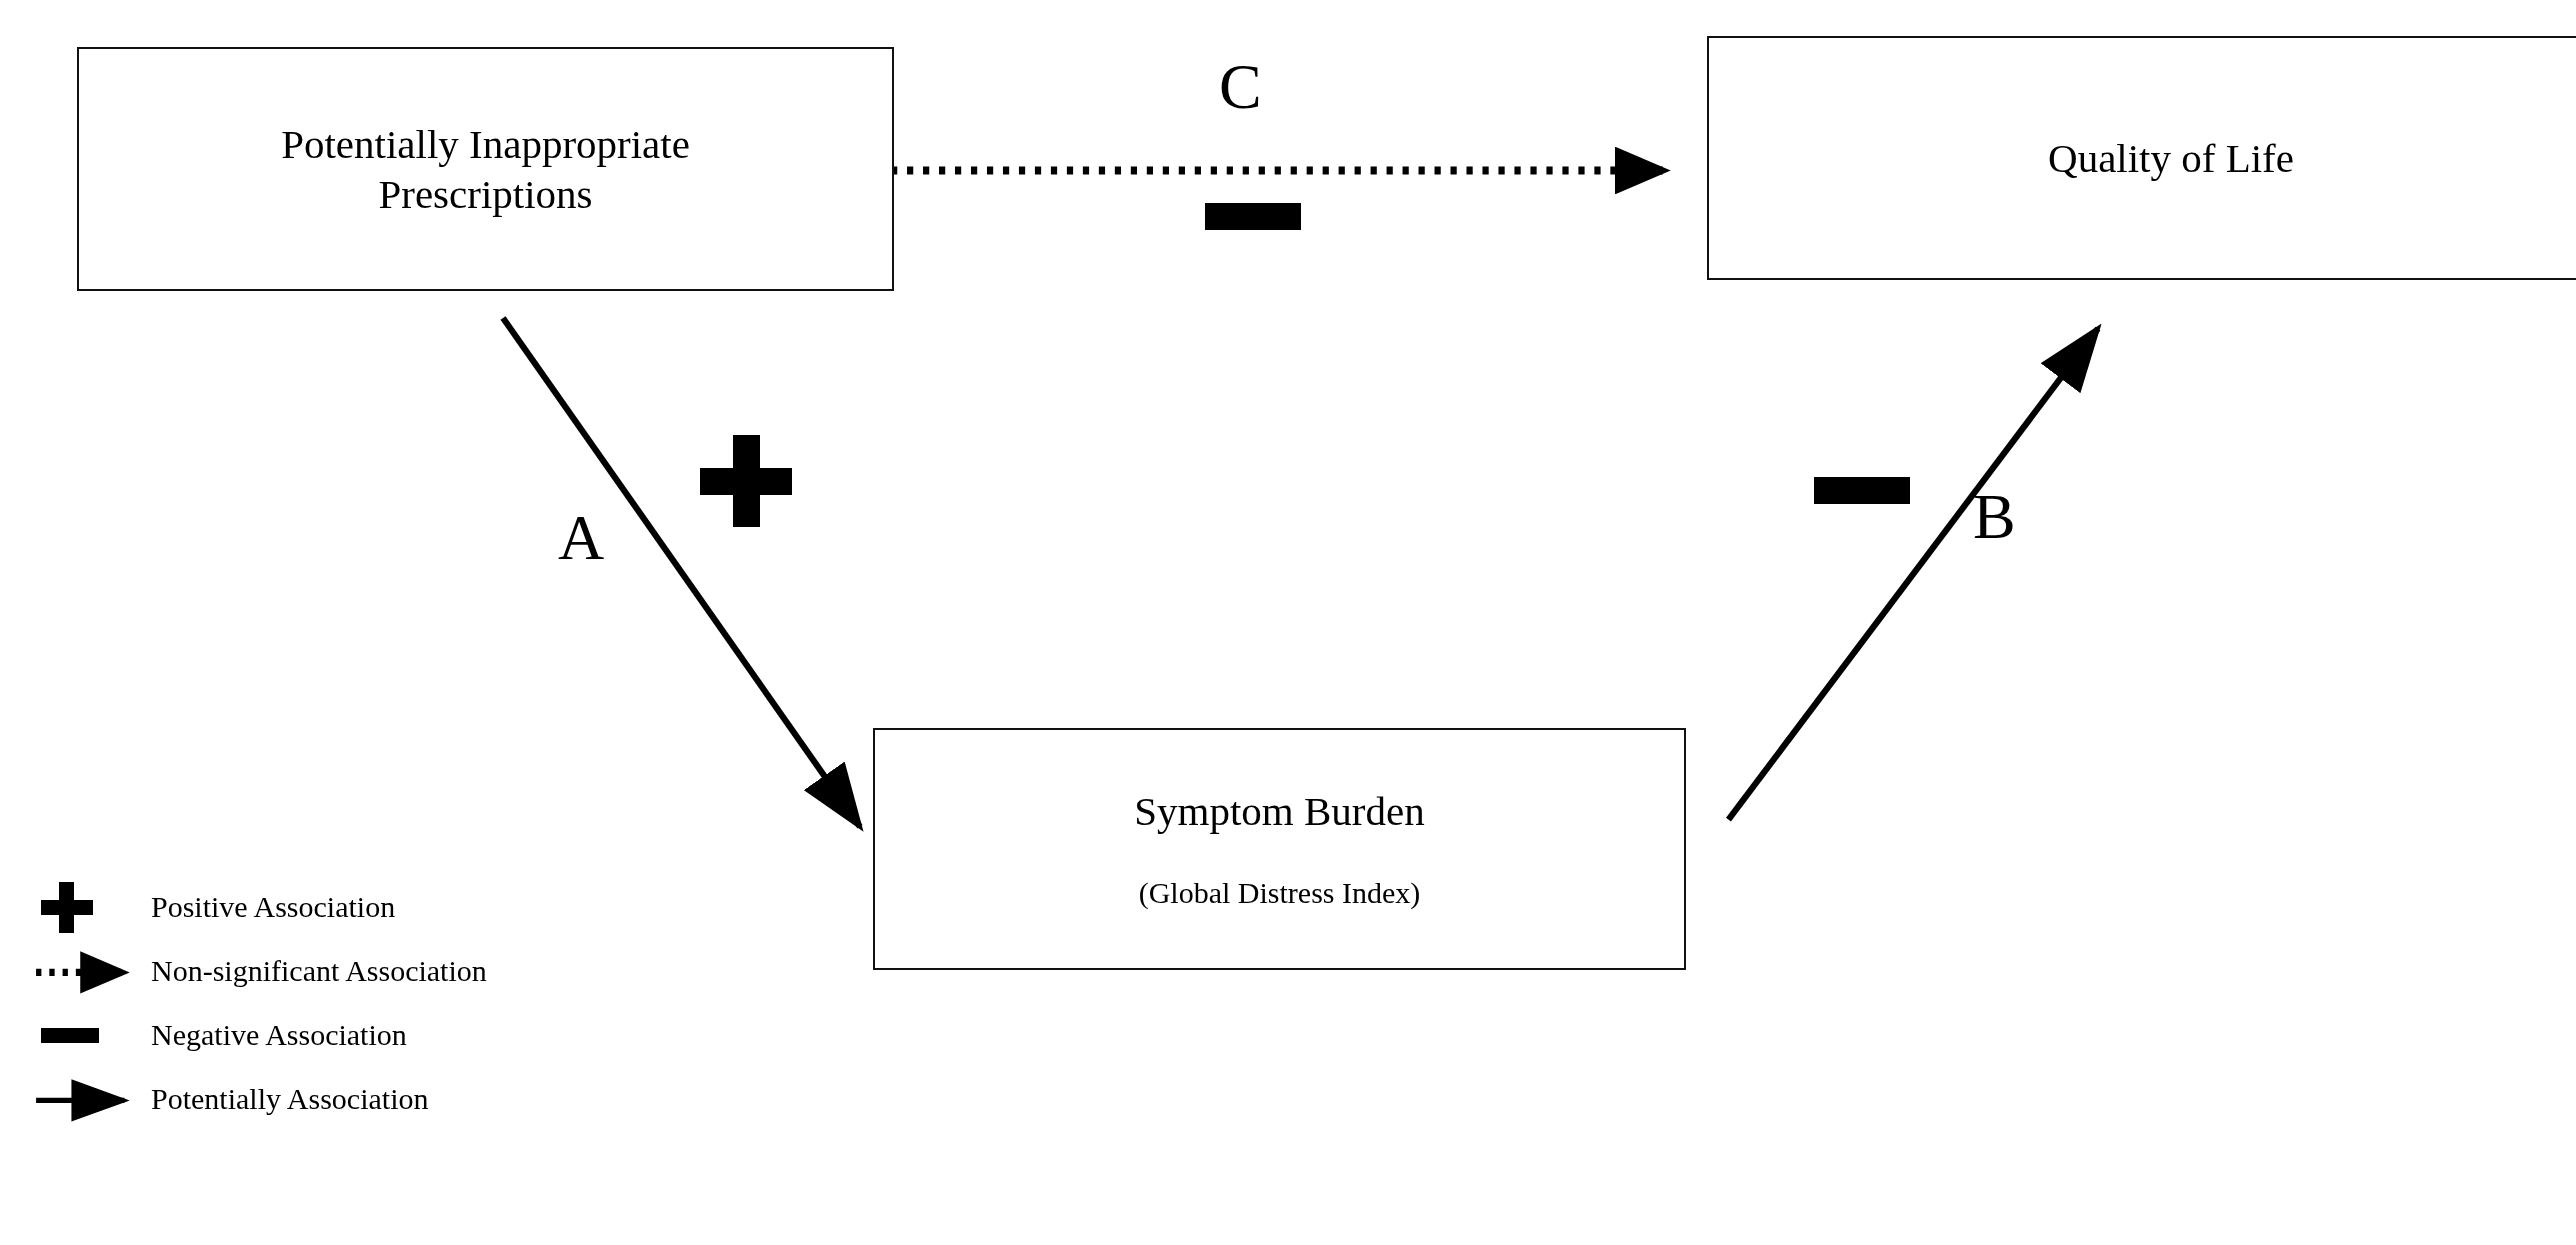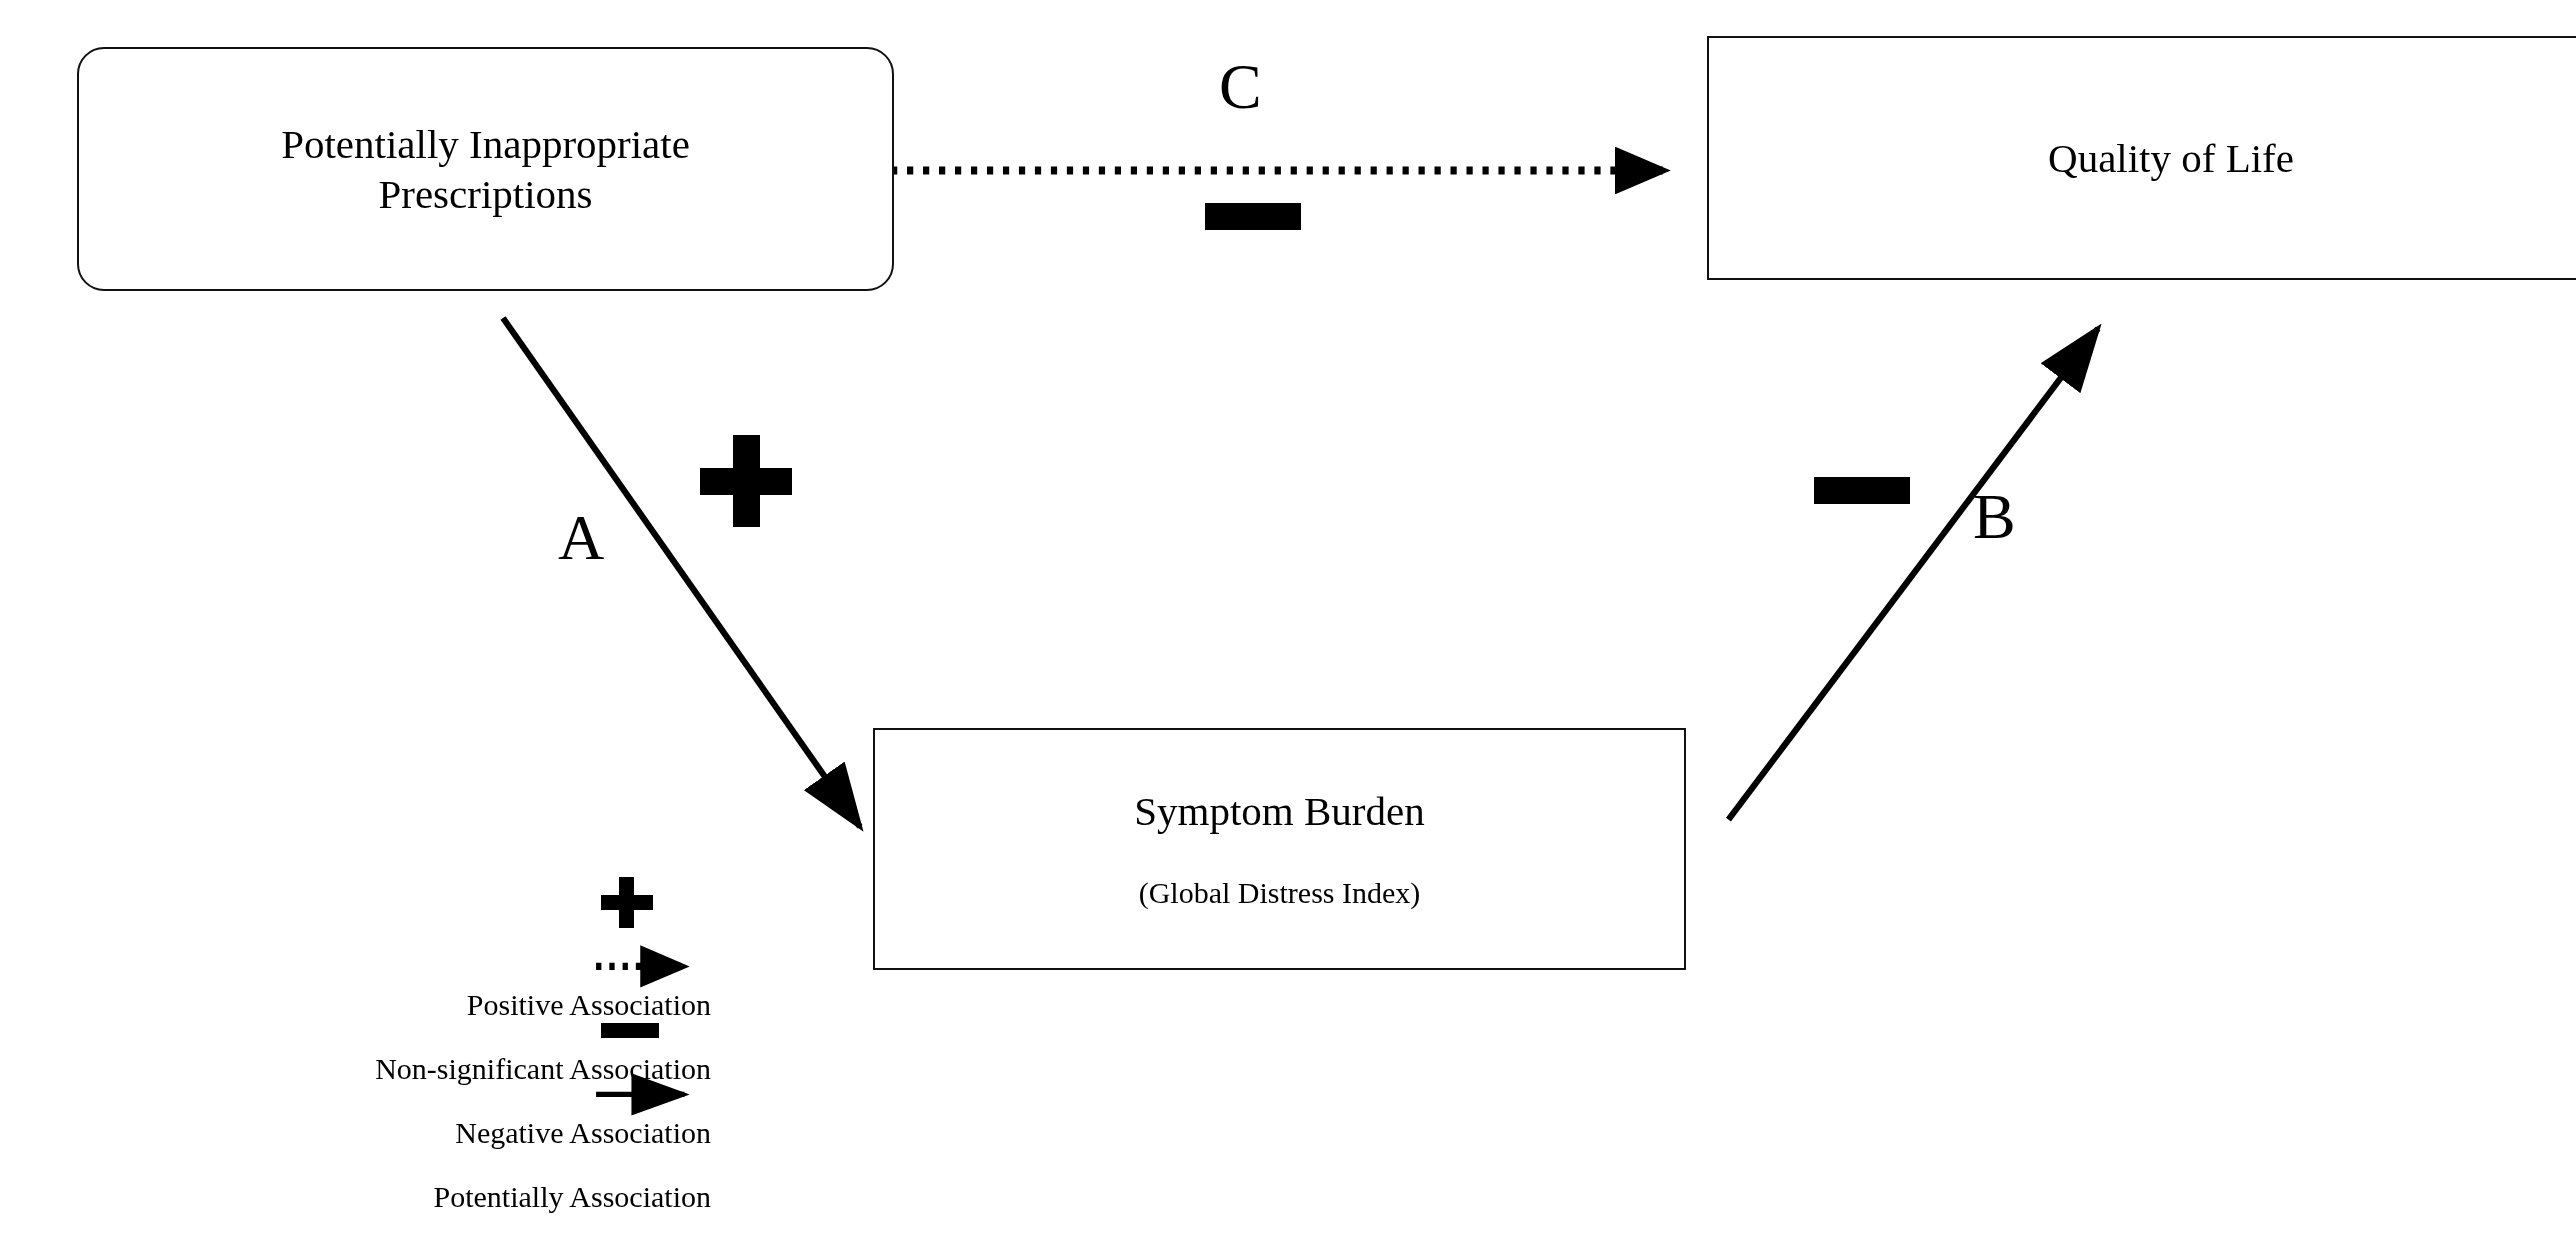--- a/index.html
+++ b/index.html
@@ -38,21 +38,20 @@
     justify-content: center;
     text-align: center;
     line-height: 1.22;
   }
   #node-exposure {
     left: 77px;
     top: 47px;
     width: 817px;
     height: 244px;
     font-size: 41px;
-    border-radius: 27px;
   }
   #node-outcome {
     left: 1707px;
     top: 36px;
     width: 928px;
     height: 244px;
     font-size: 41px;
   }
   #node-mediator {
     left: 873px;
@@ -121,22 +120,21 @@
   #legend {
     position: absolute;
     left: 36px;
     top: 875px;
     width: 675px;
   }
   .legend-row {
     position: relative;
     height: 64px;
     display: flex;
-    align-items: flex-end;
-    flex-direction: column;
+    align-items: center;
   }
   .legend-glyph {
     position: relative;
     width: 115px;
     height: 53px;
     flex: 0 0 115px;
   }
   .legend-label {
     font-size: 30px;
     line-height: 1;

